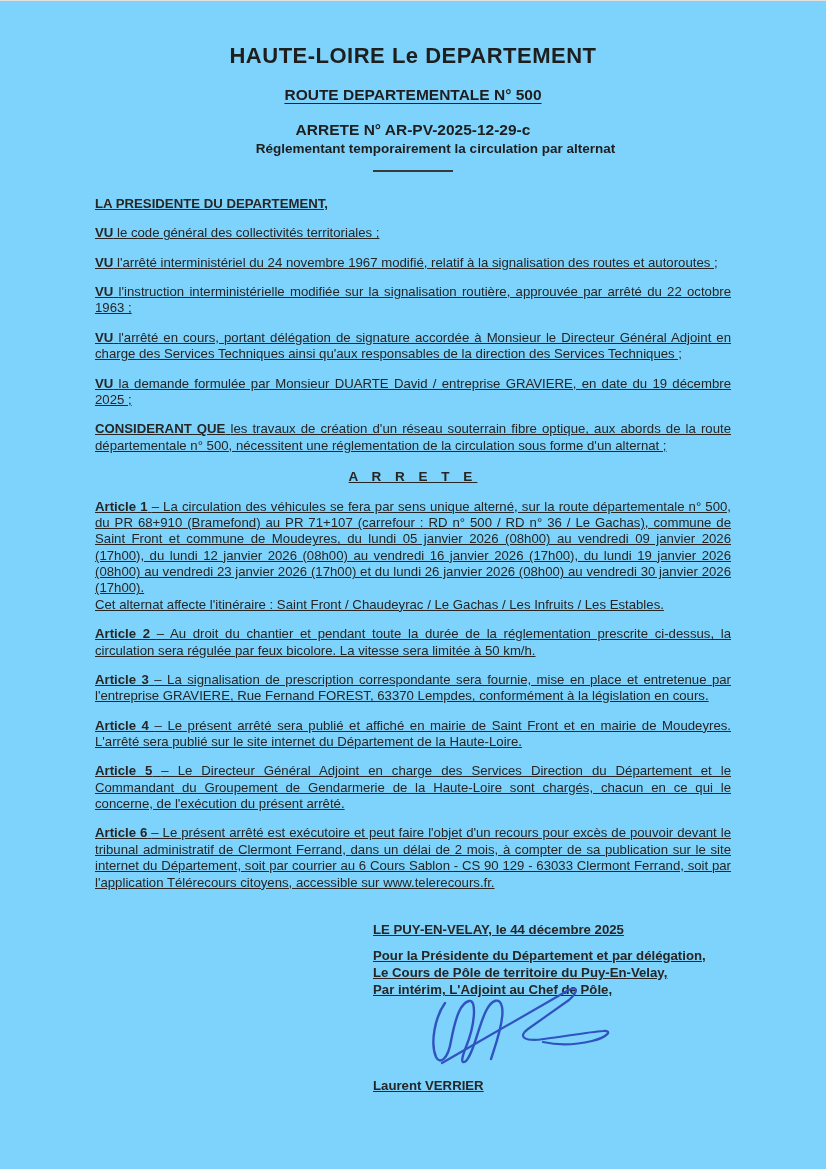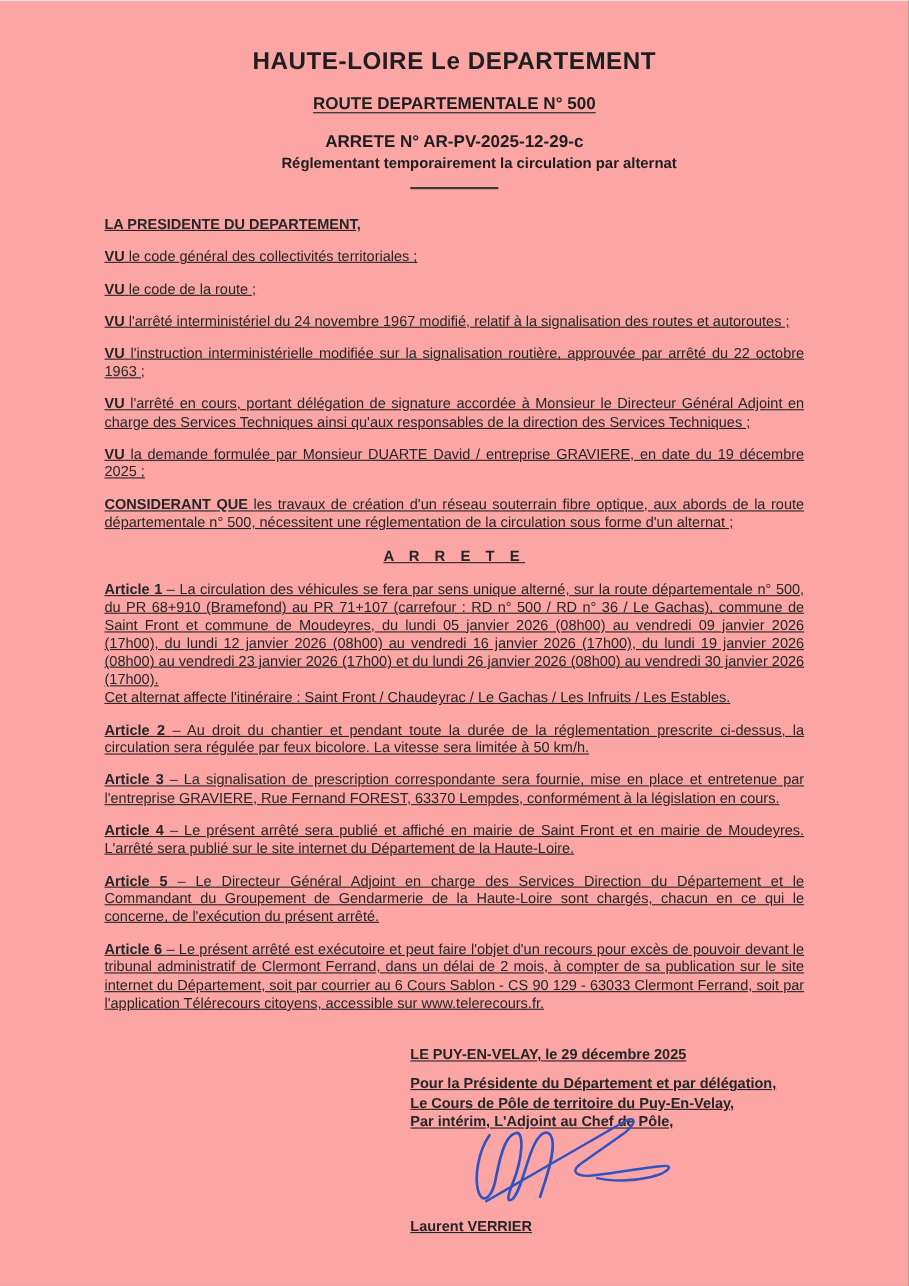--- a/index.html
+++ b/index.html
@@ -2,21 +2,21 @@
 <html><head>
 <meta charset="utf-8">
 <style>
   * { margin: 0; padding: 0; box-sizing: border-box; }
   html, body { background: #888; }
   .page {
     position: relative;
     width: 826px;
     height: 1169px;
     margin: 0 auto;
-    background: #fca5a5;
+    background: #7dd3fc;
     color: #262626;
     font-family: "Liberation Sans", "DejaVu Sans", sans-serif;
     overflow: hidden;
     border-top: 1px solid #e2e2e2;
   }
   .doc-header { text-align: center; padding-top: 42px; color: #1e1e1e; }
   .dept-title   { font-size: 22px;   font-weight: bold; letter-spacing: .5px; }
   .direction    { font-size: 17px;   font-weight: bold; margin-top: 4px; }
   .pole         { font-size: 15px;   font-weight: bold; margin-top: 3px; }
   .road-title   { font-size: 15.5px; font-weight: bold; margin-top: 17px;
@@ -61,24 +61,20 @@
   <div class="content">
 
     <p class="salutation">LA PRESIDENTE DU DEPARTEMENT,</p>
 
     <p class="para">
       <span class="lead">VU</span>
       <span class="body-text">le code général des collectivités territoriales ;</span>
     </p>
     <p class="para">
       <span class="lead">VU</span>
-      <span class="body-text">le code de la route ;</span>
-    </p>
-    <p class="para">
-      <span class="lead">VU</span>
       <span class="body-text">l'arrêté interministériel du 24 novembre 1967 modifié, relatif à la signalisation des routes et autoroutes ;</span>
     </p>
     <p class="para">
       <span class="lead">VU</span>
       <span class="body-text">l'instruction interministérielle modifiée sur la signalisation routière, approuvée par arrêté du 22 octobre 1963 ;</span>
     </p>
     <p class="para">
       <span class="lead">VU</span>
       <span class="body-text">l'arrêté en cours, portant délégation de signature accordée à Monsieur le Directeur Général Adjoint en charge des Services Techniques ainsi qu'aux responsables de la direction des Services Techniques ;</span>
     </p>
@@ -113,21 +109,21 @@
     <p class="para">
       <span class="lead">Article 5</span>
       <span class="body-text">– Le Directeur Général Adjoint en charge des Services Direction du Département et le Commandant du Groupement de Gendarmerie de la Haute-Loire sont chargés, chacun en ce qui le concerne, de l'exécution du présent arrêté.</span>
     </p>
     <p class="para">
       <span class="lead">Article 6</span>
       <span class="body-text">– Le présent arrêté est exécutoire et peut faire l'objet d'un recours pour excès de pouvoir devant le tribunal administratif de Clermont Ferrand, dans un délai de 2 mois, à compter de sa publication sur le site internet du Département, soit par courrier au 6 Cours Sablon - CS 90 129 - 63033 Clermont Ferrand, soit par l'application Télérecours citoyens, accessible sur www.telerecours.fr.</span>
     </p>
 
     <div class="sig-block">
-      <div class="place-date">LE PUY-EN-VELAY, le 29 décembre 2025</div>
+      <div class="place-date">LE PUY-EN-VELAY, le 44 décembre 2025</div>
       <div>Pour la Présidente du Département et par délégation,</div>
       <div>Le Cours de Pôle de territoire du Puy-En-Velay,</div>
       <div>Par intérim, L'Adjoint au Chef de Pôle,</div>
       <div class="signature-wrap">
         <svg width="210" height="96" viewBox="0 0 210 96">
           <path d="M30,24 C20,38 15,64 21,78 C25,86 33,80 36,62 C41,36 46,24 54,22 C62,20 60,46 51,68 C47,78 45,86 51,82 C59,74 63,48 71,32 C77,20 85,18 87,28 C90,42 79,70 76,80" fill="none" stroke-width="2.4" stroke-linecap="round" stroke-linejoin="round" stroke="#3053c0"></path>
           <path d="M27,84 L152,12 C162,6 165,11 154,21 L113,50 C102,58 110,63 129,60 C152,57 174,53 188,52 C198,51 193,58 177,62 C160,66 141,66 128,63" fill="none" stroke-width="2.2" stroke-linecap="round" stroke-linejoin="round" stroke="#3053c0"></path>
         </svg>
       </div>
       <div class="signatory">Laurent VERRIER</div>

